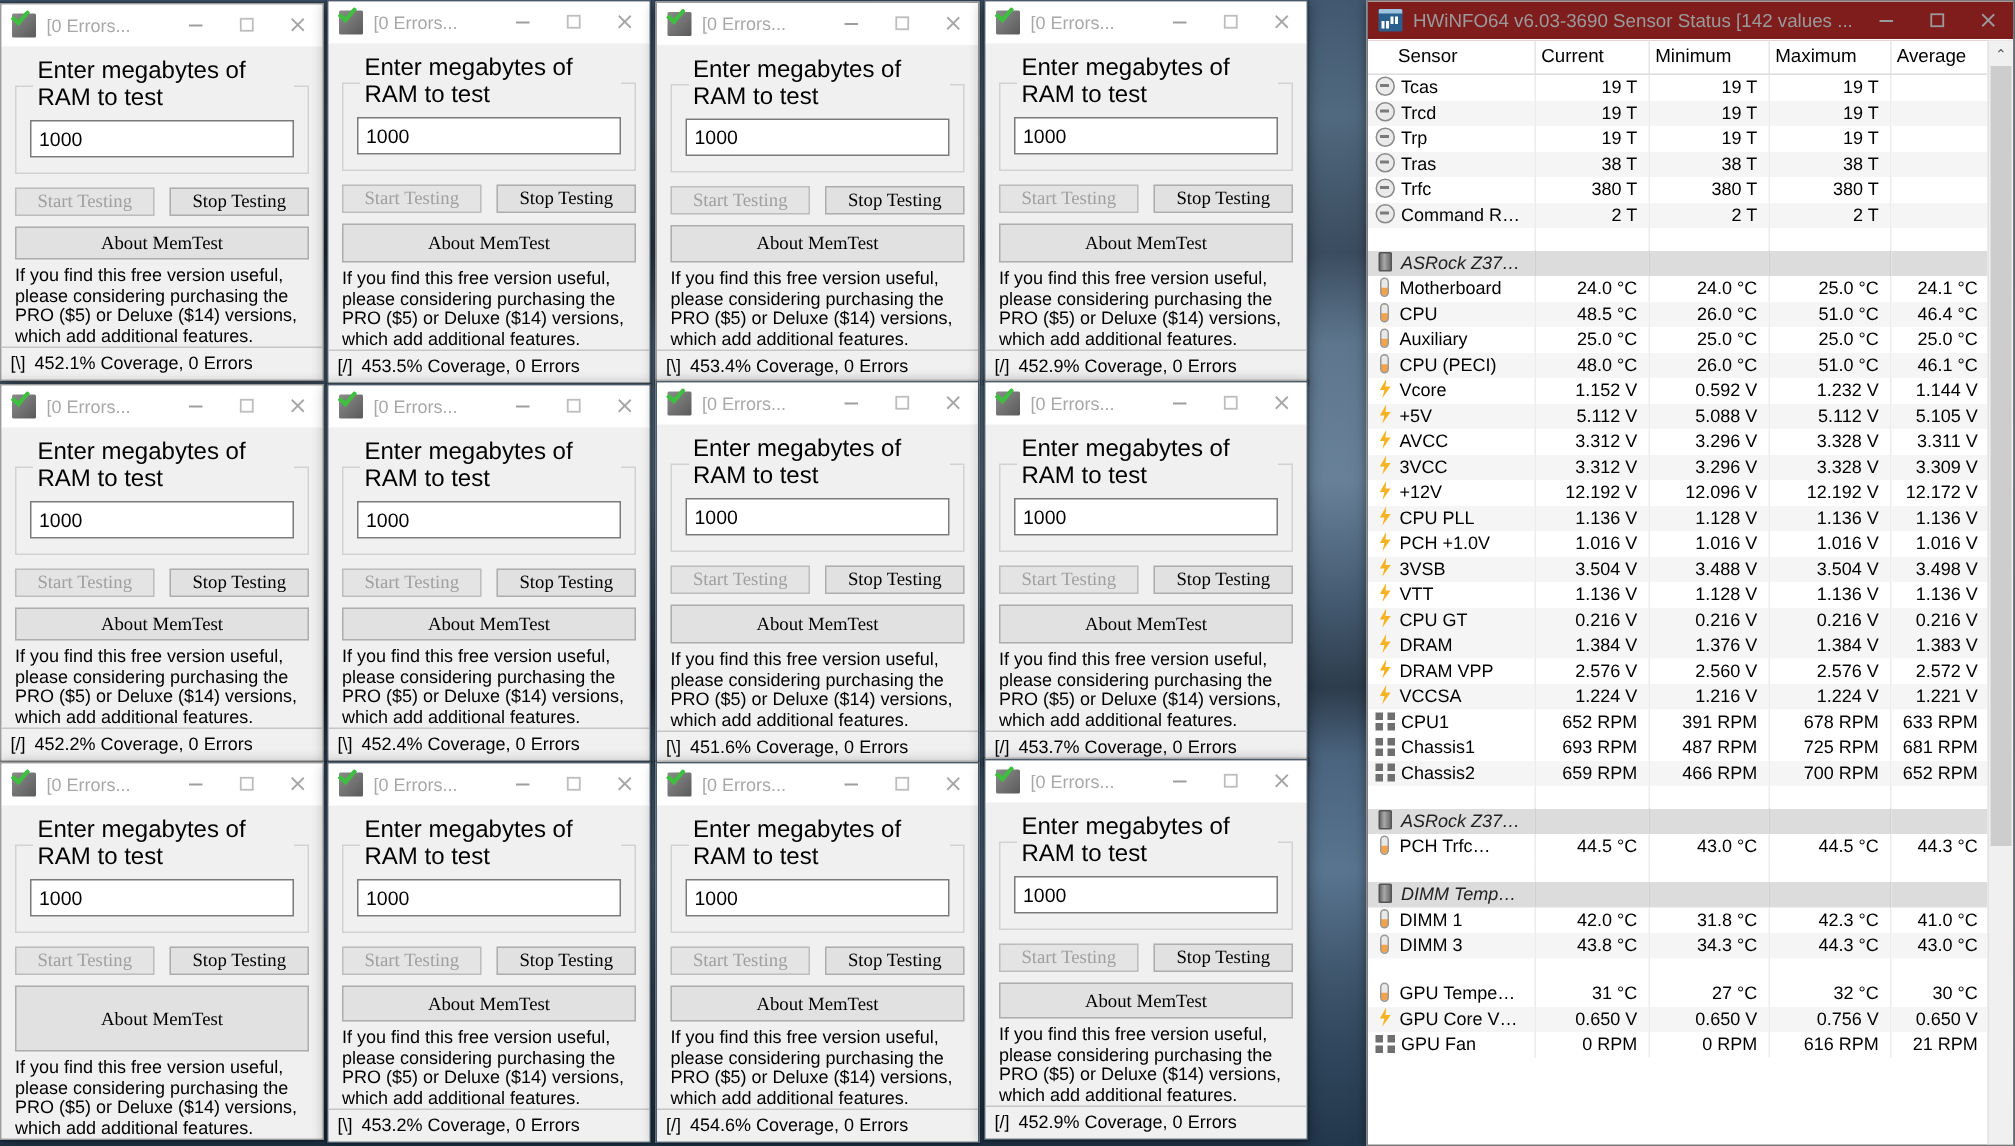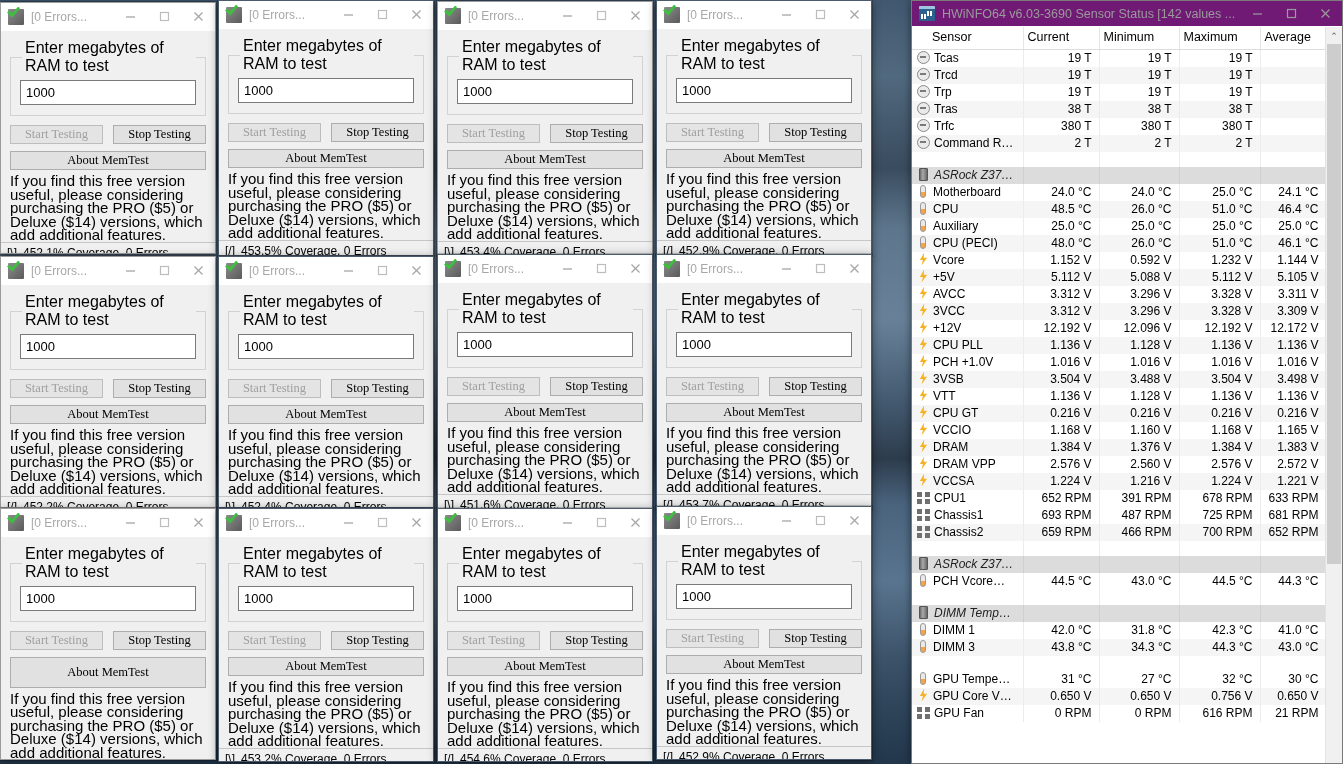--- a/index.html
+++ b/index.html
@@ -138,21 +138,21 @@
     border: 1px solid #adadad;
     font-family: Liberation Serif, serif;
     font-size: 12.5px;
     color: #000;
     cursor: default;
     white-space: nowrap;
   }
   .mt-btn.wide { width: 100%; flex: 1 1 100%; }
   .mt-btn.disabled { color: #a0a0a0; border-color: #bdbdbd; background: #e4e4e4; }
   .mt-note {
-    font-size: 15px;
+    font-size: 12px;
     color: #000;
     line-height: 13.5px;
     margin-top: 4px;
     flex: 1 1 auto;
   }
   .mt-status {
     flex: 0 0 auto;
     border-top: 1px solid #c6c6c6;
     background: #f0f0f0;
     font-size: 12px;
@@ -165,21 +165,21 @@
   
   #hwinfo {
     position: absolute;
     left: 911px; top: 0px;
     width: 432px; height: 764px;
     background: #ffffff;
     border: 1px solid #7a7a7a;
     display: flex; flex-direction: column;
     box-shadow: 0 0 8px rgba(0,0,0,.5);
   }
-  #hwinfo .titlebar { background:#701a75; height: 26px; flex: 0 0 26px; }
+  #hwinfo .titlebar { background:#7f1d1d; height: 26px; flex: 0 0 26px; }
   #hwinfo .tb-title { color: #9a9a9a; font-size: 12.5px; }
   .hw-ico {
     width: 15px; height: 15px;
     background: #2b5f8e;
     border-radius: 1px;
     position: relative;
     overflow: hidden;
   }
   .hw-ico:before {
     content:"";
@@ -974,27 +974,20 @@
         <td>1.136 V</td>
         <td>1.136 V</td>
             </tr>
             <tr class="alt">
         <td class="col-sensor"><span class="sicon ic-volt"></span><span>CPU GT</span></td>
         <td>0.216 V</td>
         <td>0.216 V</td>
         <td>0.216 V</td>
         <td>0.216 V</td>
             </tr>
-            <tr class="">
-        <td class="col-sensor"><span class="sicon ic-volt"></span><span>VCCIO</span></td>
-        <td>1.168 V</td>
-        <td>1.160 V</td>
-        <td>1.168 V</td>
-        <td>1.165 V</td>
-            </tr>
             <tr class="alt">
         <td class="col-sensor"><span class="sicon ic-volt"></span><span>DRAM</span></td>
         <td>1.384 V</td>
         <td>1.376 V</td>
         <td>1.384 V</td>
         <td>1.383 V</td>
             </tr>
             <tr class="">
         <td class="col-sensor"><span class="sicon ic-volt"></span><span>DRAM VPP</span></td>
         <td>2.576 V</td>
@@ -1038,21 +1031,21 @@
               <td></td>
             </tr>
             <tr class="grouphdr">
               <td class="col-sensor"><span class="sicon ic-chip"></span><span>ASRock Z37…</span></td>
               <td></td>
               <td></td>
               <td></td>
               <td></td>
             </tr>
             <tr class="">
-        <td class="col-sensor"><span class="sicon ic-temp"></span><span>PCH Vcore…</span></td>
+        <td class="col-sensor"><span class="sicon ic-temp"></span><span>PCH Trfc…</span></td>
         <td>44.5 °C</td>
         <td>43.0 °C</td>
         <td>44.5 °C</td>
         <td>44.3 °C</td>
             </tr>
             <tr class="blank">
               <td class="col-sensor"></td>
               <td></td>
               <td></td>
               <td></td>

